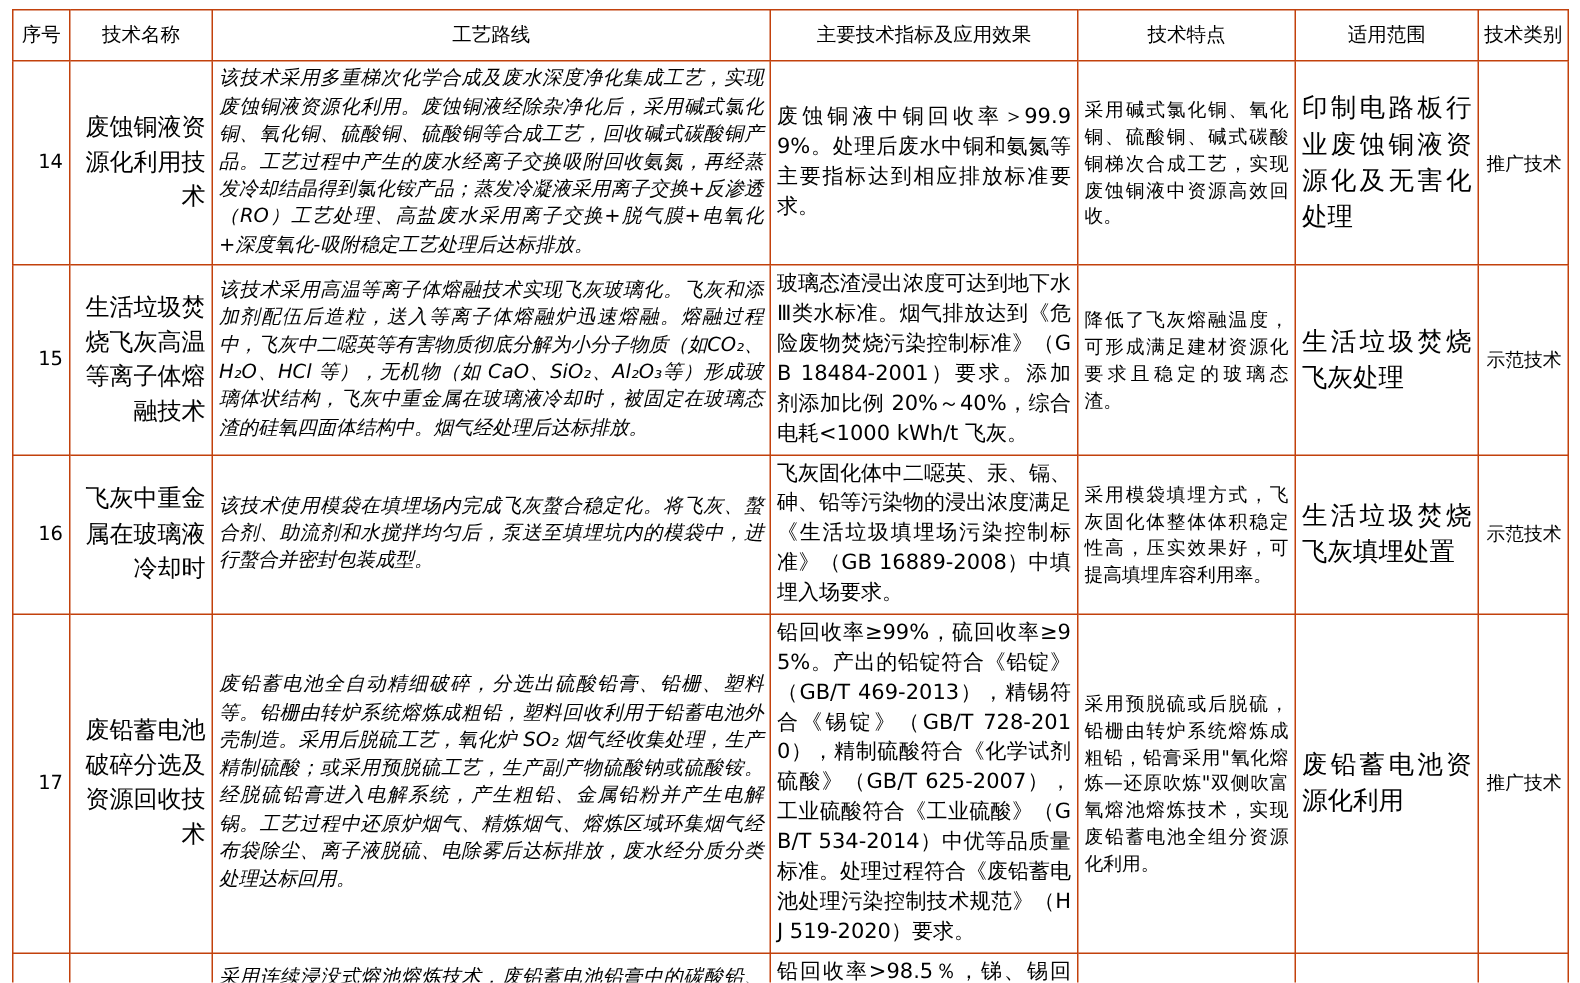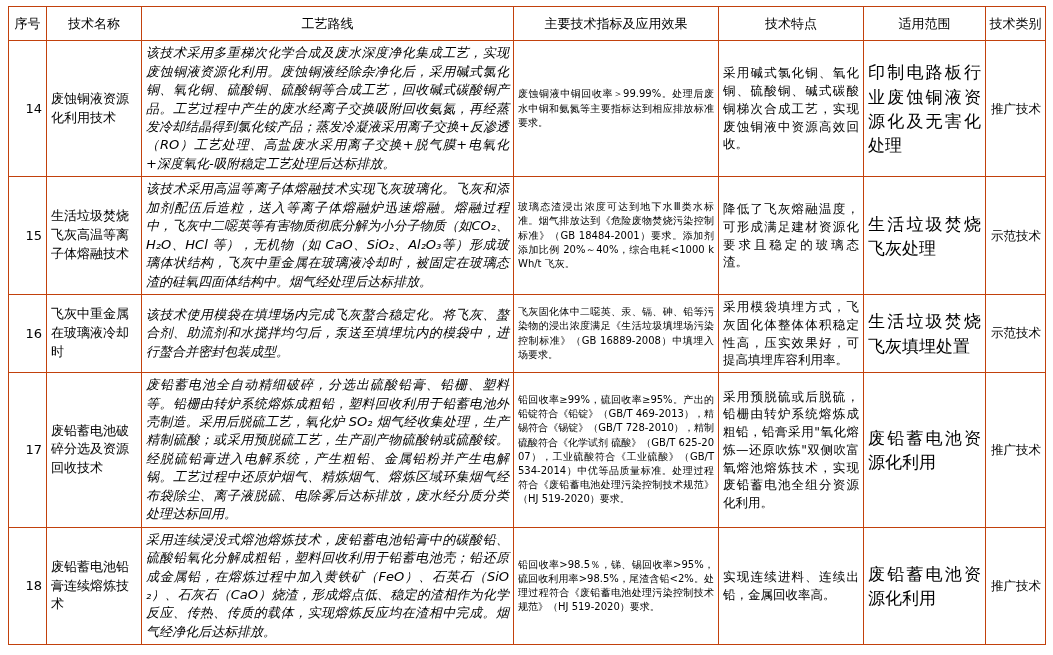--- a/index.html
+++ b/index.html
@@ -49,36 +49,36 @@
   col.c-index  { width: 205px; }
   col.c-feat   { width: 145px; }
   col.c-scope  { width: 122px; }
   col.c-cat    { width: 60px; }
 
   td.no {
     text-align: right;
     font-size: 13px;
   }
   td.name {
-    text-align: left;
-    font-size: 13px;
+    text-align: right;
+    font-size: 16px;
     line-height: 1.45;
     font-family: Liberation Serif, serif;
   }
   td.route {
     text-align: justify;
     text-justify: inter-ideograph;
     font-size: 13px;
     line-height: 1.42;
     font-style: italic;
   }
   td.index {
     text-align: justify;
     text-justify: inter-ideograph;
-    font-size: 10px;
+    font-size: 14px;
     line-height: 1.42;
     margin-left: 48px;
   }
   td.feat {
     text-align: justify;
     text-justify: inter-ideograph;
     font-size: 12.5px;
     line-height: 1.42;
   }
   td.scope {

